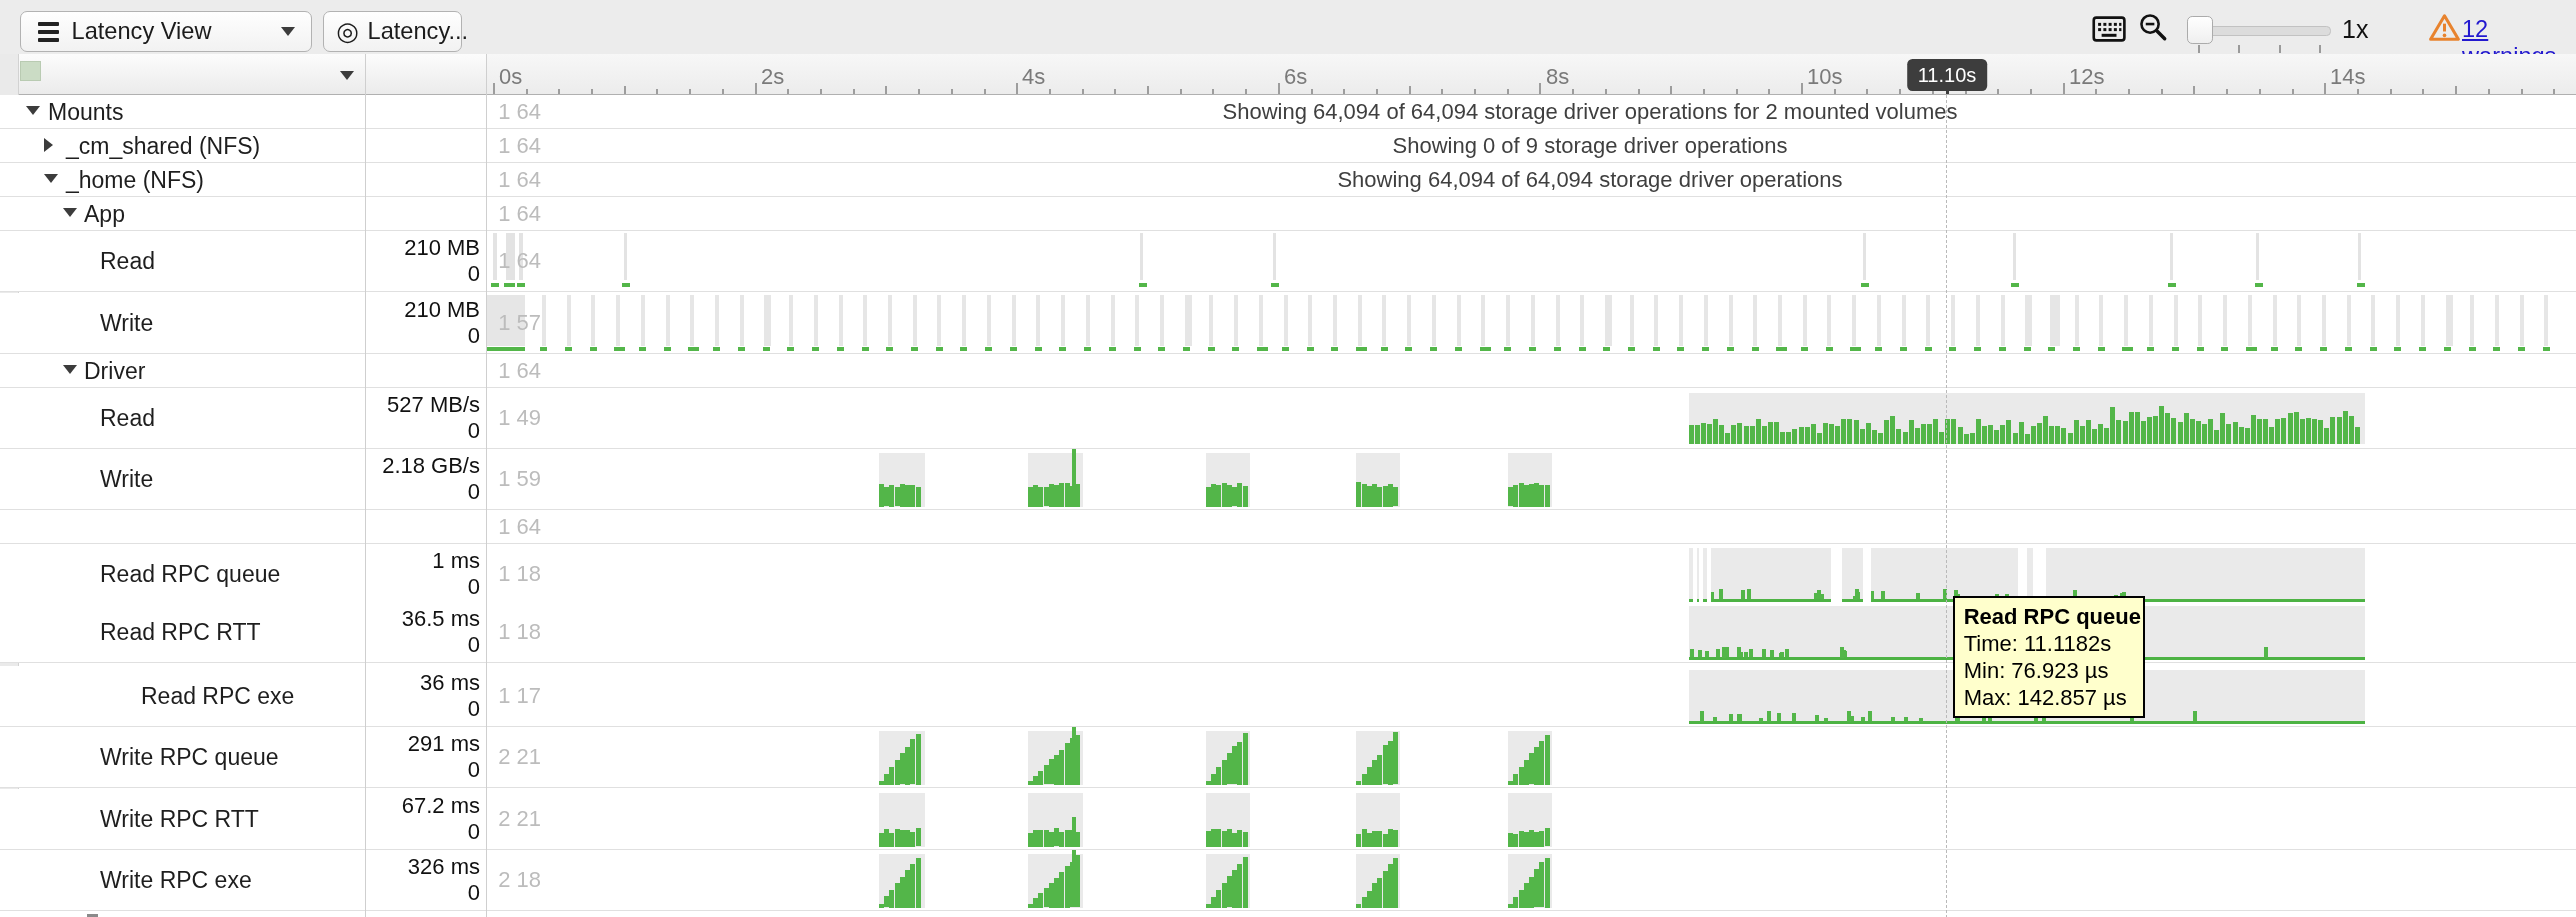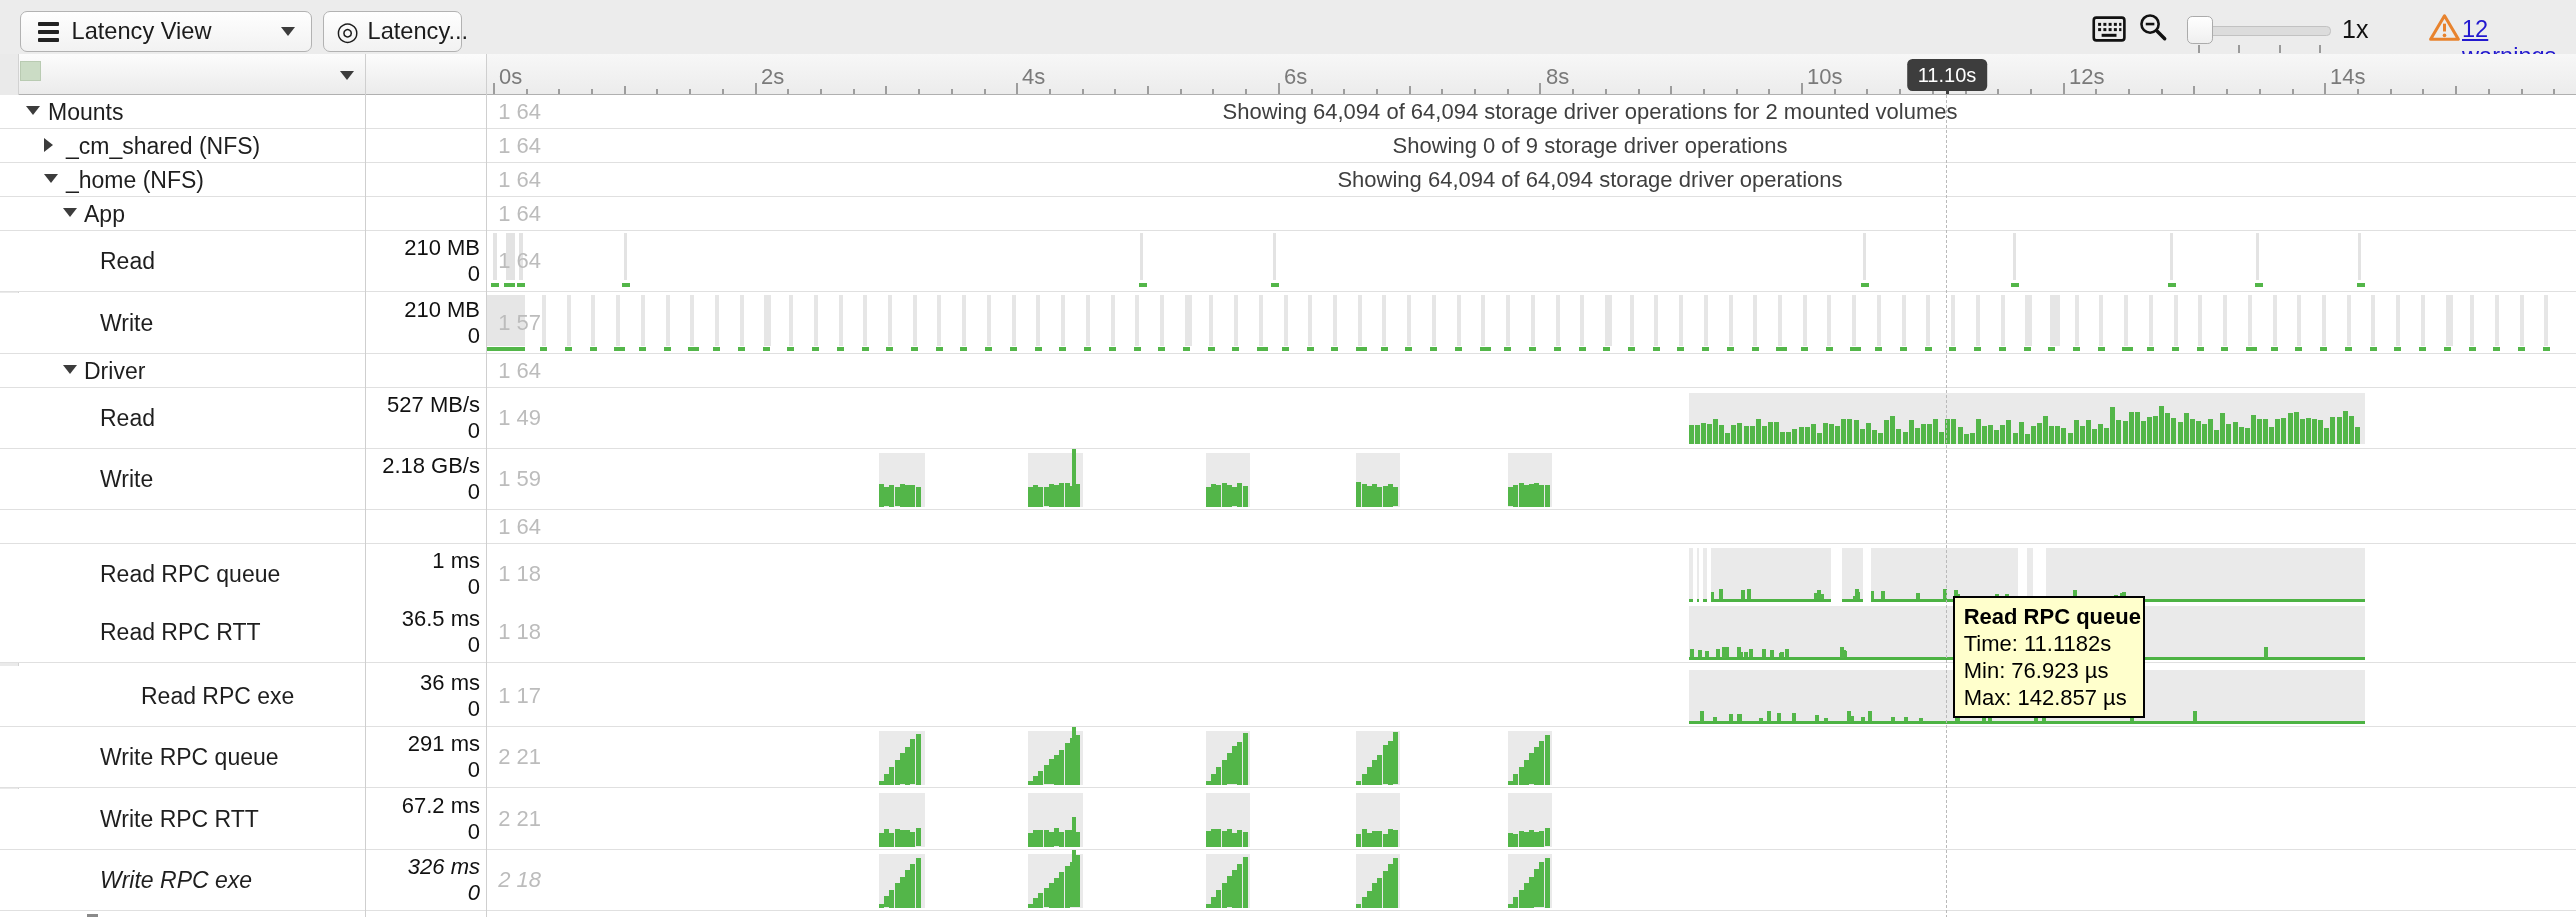--- a/index.html
+++ b/index.html
@@ -905,21 +905,21 @@
           <div class="gseg" style="left: 1022px; top: 44px; width: 5.2px; height: 14px;"></div>
           <div class="gseg" style="left: 1027px; top: 45px; width: 5.2px; height: 13px;"></div>
           <div class="gseg" style="left: 1033px; top: 42px; width: 5.2px; height: 15.7px;"></div>
           <div class="gseg" style="left: 1038px; top: 43px; width: 5.2px; height: 15px;"></div>
           <div class="gseg" style="left: 1043px; top: 41px; width: 5.2px; height: 16.6px;"></div>
           <div class="gseg" style="left: 1048px; top: 43px; width: 5.2px; height: 15px;"></div>
           <div class="gseg" style="left: 1053px; top: 42px; width: 5.2px; height: 15.7px;"></div>
           <div class="gseg" style="left: 1059px; top: 39px; width: 5.2px; height: 18.3px;"></div>
         </div>
       </div>
-      <div class="row" style="top: 850px; height: 61px; font-style: italic;">
+      <div class="row" style="top: 850px; height: 61px;">
         <div class="cell-tree">
           <div class="tree-label" style="left: 81px;">Write RPC exe</div>
         </div>
         <div class="cell-val">
           <div class="val-top">326 ms</div>
           <div class="val-bot">0</div>
         </div>
         <div class="cell-tl">
           <div class="annot">2 18</div>
           <div class="blk" style="left: 393px; top: 3.5px; width: 46px; height: 54px;"></div>

